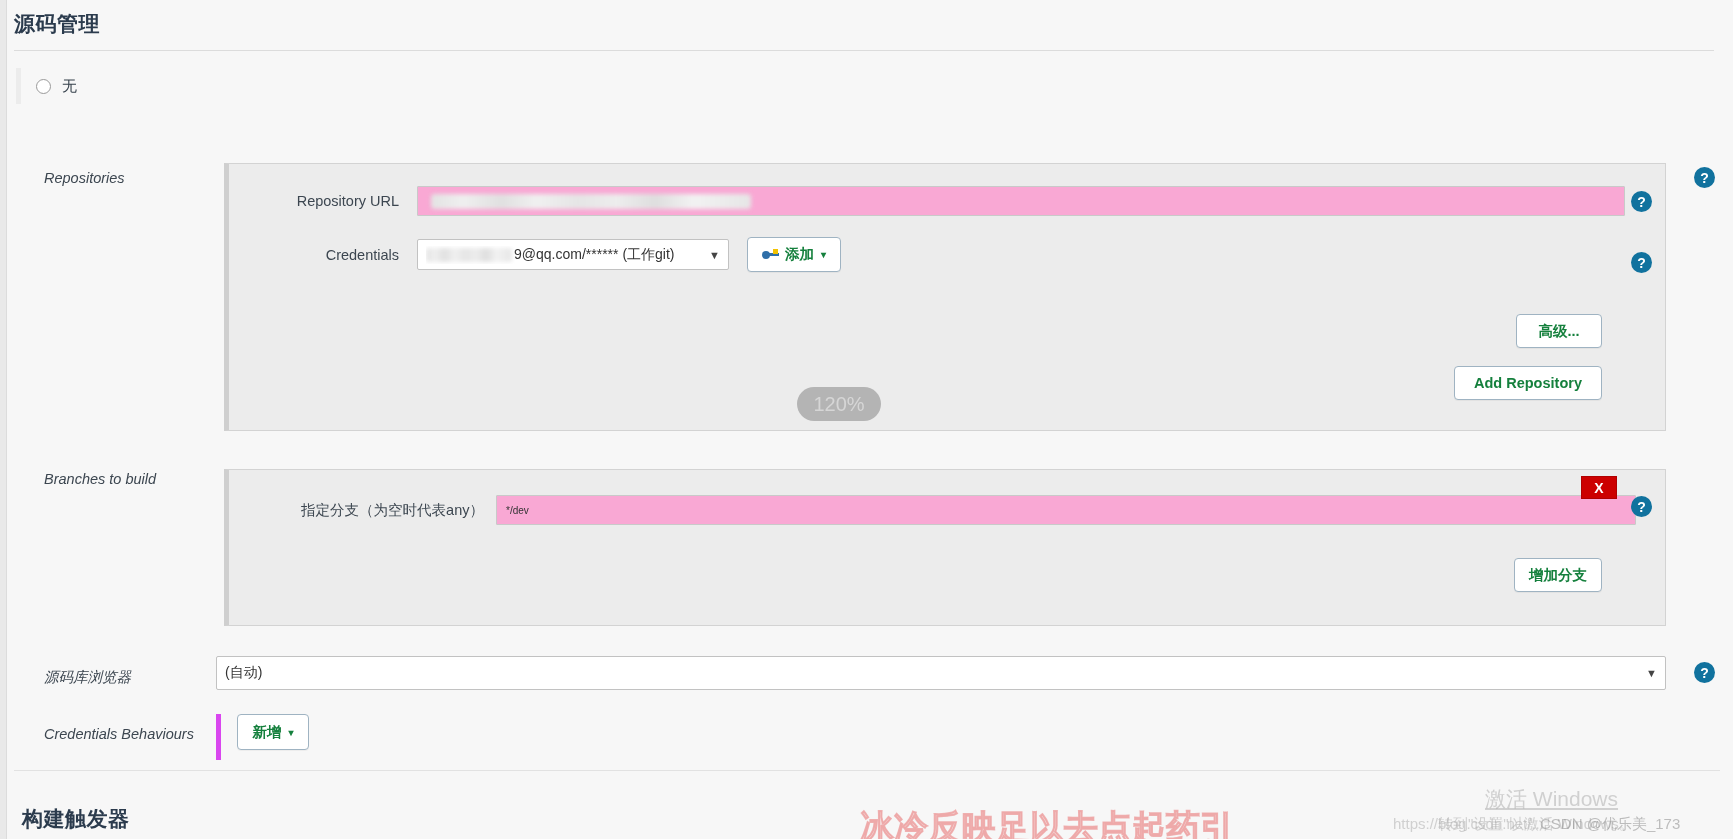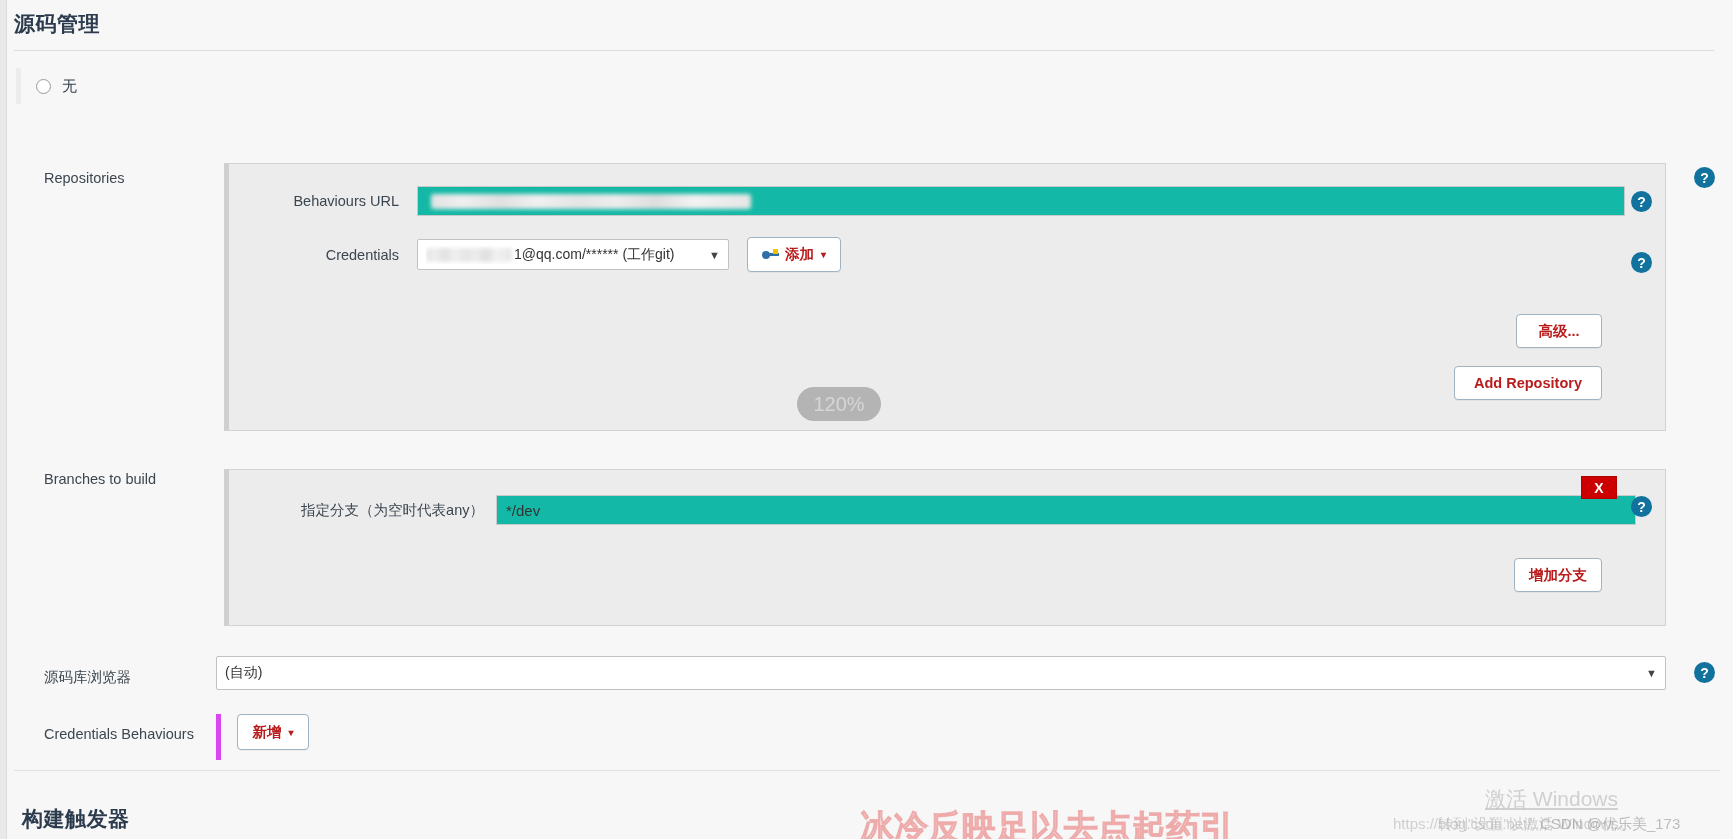--- a/index.html
+++ b/index.html
@@ -80,20 +80,21 @@
   }
   .radio-label {
     font-size: 15px;
     color: #37424d;
   }
 
   
   .field-row {
     position: absolute;
     display: flex;
+    font-style: italic;
   }
   .field-label {
     font-size: 14.5px;
     color: #3c4650;
     padding-top: 3px;
   }
 
   
   .panel {
     background: #ececec;
@@ -108,23 +109,23 @@
   }
   .inner-label {
     font-size: 14.5px;
     color: #3c4650;
     text-align: right;
     flex: none;
   }
 
   input.text {
     border: 1px solid #c9c9c9;
-    background: #14b8a6;
+    background: #f9a8d4;
     height: 30px;
-    font-size: 15px;
+    font-size: 10px;
     color: #333;
     padding: 0 9px;
     font-family: "Liberation Sans", sans-serif;
     outline: none;
     border-radius: 1px;
   }
   input.text::placeholder { color: #9b9b9b; }
 
   select.sel, .fake-select {
     border: 1px solid #c2c2c2;
@@ -148,21 +149,21 @@
   }
 
   
   .btn {
     border: 1px solid #9fb3c2;
     background: #fff;
     border-radius: 4px;
     height: 34px;
     padding: 0 14px;
     font-size: 14.5px;
-    color: #b91c1c;
+    color: #15803d;
     font-weight: bold;
     font-family: "Liberation Sans", sans-serif;
     display: inline-flex;
     align-items: center;
     justify-content: center;
     cursor: pointer;
     box-shadow: 0 1px 0 rgba(0,0,0,.04);
   }
   .btn .caret {
     margin-left: 7px;
@@ -291,33 +292,33 @@
     </div>
   </div>
 
   <div class="field-row" style="left:44px; top:167px;">
     <span class="field-label">Repositories</span>
   </div>
 
   <div class="panel" style="position:absolute; left:224px; top:163px; width:1442px; height:268px;">
 
     <div class="inner-row" style="position:absolute; left:40px; top:22px; width:1370px;">
-      <span class="inner-label" style="width:130px; margin-right:18px;">Behaviours URL</span>
+      <span class="inner-label" style="width:130px; margin-right:18px;">Repository URL</span>
       <span style="position:relative; display:inline-block;">
         <input class="text" style="width: 1208px;" type="text" placeholder="">
         <span class="redacted" style="position:absolute; left:14px; top:8px; width:320px; height:15px;"></span>
       </span>
     </div>
 
     <div class="inner-row" style="position:absolute; left:40px; top:73px;">
       <span class="inner-label" style="width:130px; margin-right:18px;">Credentials</span>
       <span class="fake-select" style="width:312px;">
         <span style="position:relative; display:flex; align-items:center; overflow:hidden; white-space:nowrap;">
           <span class="redacted" style="display:inline-block; width:86px; height:14px; margin-right:2px;"></span>
-          <span>1@qq.com/****** (工作git)</span>
+          <span>9@qq.com/****** (工作git)</span>
         </span>
         <span class="caret">▼</span>
       </span>
       <span class="btn" style="margin-left:18px; height:35px;">
         <span class="key-icon">
           <span class="bow"></span>
             <span class="shaft"></span>
             <span class="tip"></span>
         </span>
         <span>添加</span>

